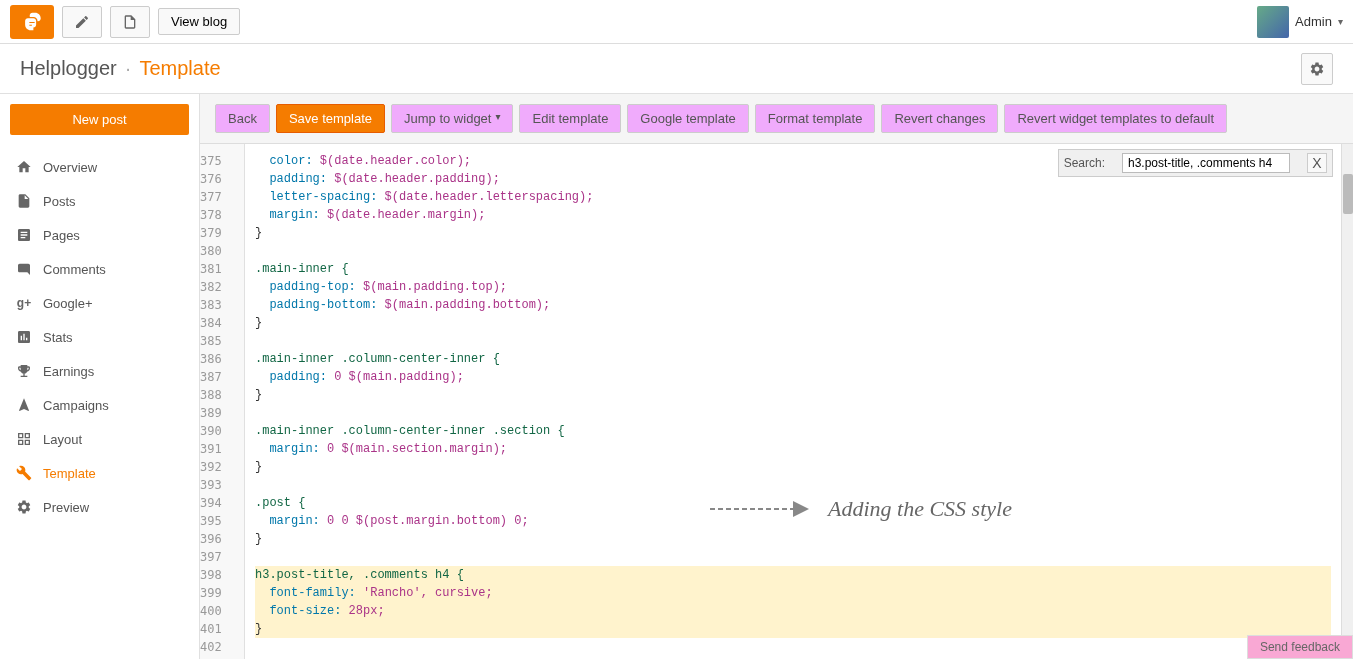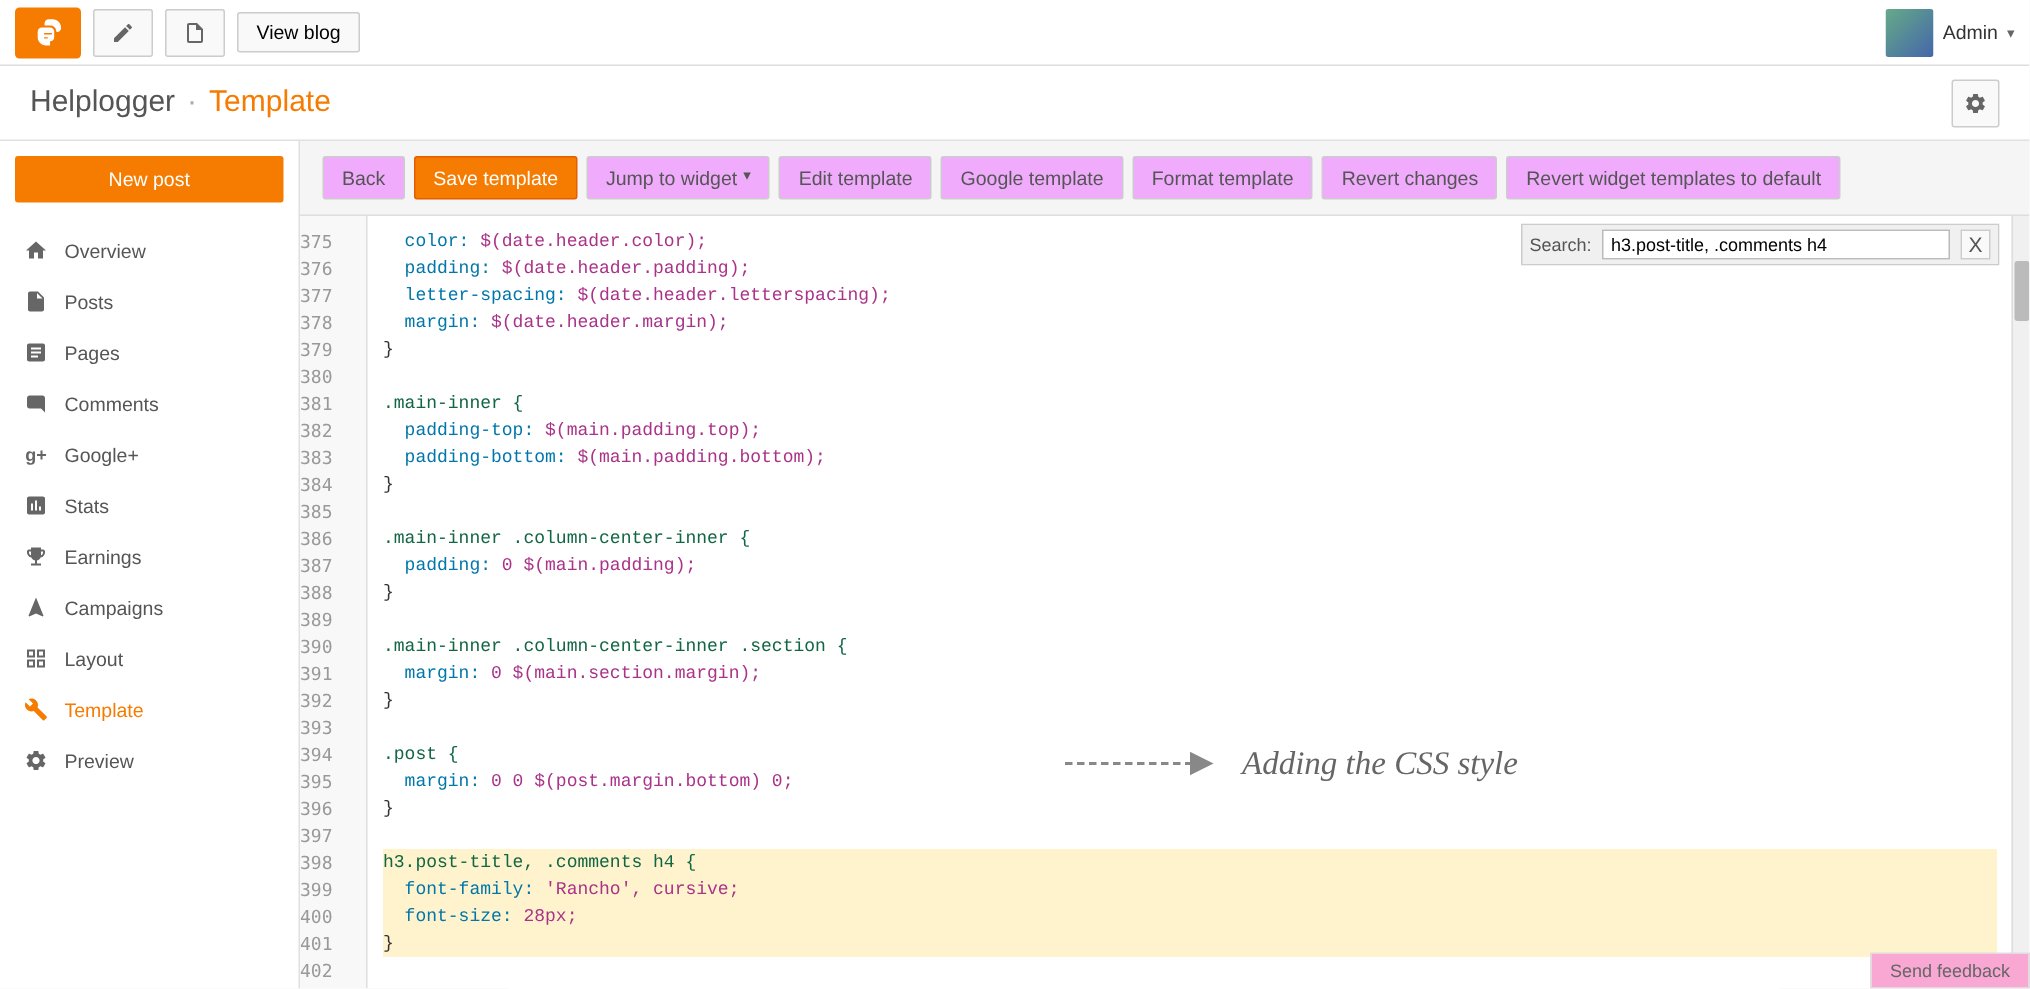--- a/index.html
+++ b/index.html
@@ -47,23 +47,23 @@
     .tb-btn-dropdown .arrow { font-size: 10px; }
 
     
     .editor-area { flex: 1; overflow: hidden; position: relative; background: #fff; }
     .editor-container { display: flex; height: 100%; overflow: hidden; }
     .line-numbers { width: 45px; background: #f8f8f8; border-right: 1px solid #e0e0e0; padding: 8px 0; text-align: left; font-family: monospace; font-size: 12px; color: #999; line-height: 18px; overflow: hidden; flex-shrink: 0; user-select: none; }
     .line-numbers div { padding-right: 8px; }
     .code-content { flex: 1; overflow: auto; padding: 8px 10px; font-family: 'Courier New', monospace; font-size: 12px; line-height: 18px; white-space: pre; position: relative; }
 
     
-    .search-bar { position: absolute; top: 5px; right: 20px; background: #f0f0f0; border: 1px solid #ccc; display: flex; align-items: center; padding: 3px 5px; gap: 7px; z-index: 10; }
+    .search-bar { position: absolute; top: 5px; right: 20px; background: #f0f0f0; border: 1px solid #ccc; display: flex; align-items: center; padding: 3px 5px; gap: 17px; z-index: 10; }
     .search-bar label { font-size: 12px; color: #555; }
-    .search-bar input { border: 1px solid #bbb; padding: 2px 5px; font-size: 12px; width: 232px; background: white; }
+    .search-bar input { border: 1px solid #bbb; padding: 2px 5px; font-size: 12px; width: 168px; background: white; }
     .search-bar .close-btn { cursor: pointer; font-size: 14px; color: #555; border: 1px solid #ccc; background: #f9f9f9; width: 20px; height: 20px; display: flex; align-items: center; justify-content: center; }
 
     
     .editor-scrollbar { width: 12px; background: #f0f0f0; border-left: 1px solid #ddd; flex-shrink: 0; }
     .editor-scrollbar-thumb { width: 10px; height: 40px; background: #bbb; margin: 1px; border-radius: 2px; margin-top: 30px; }
 
     
     .send-feedback { position: fixed; bottom: 0; right: 0; background: #f9a8d4; border: 1px solid #ddd; padding: 4px 12px; font-size: 12px; color: #666; cursor: pointer; }
   </style>
 </head>

